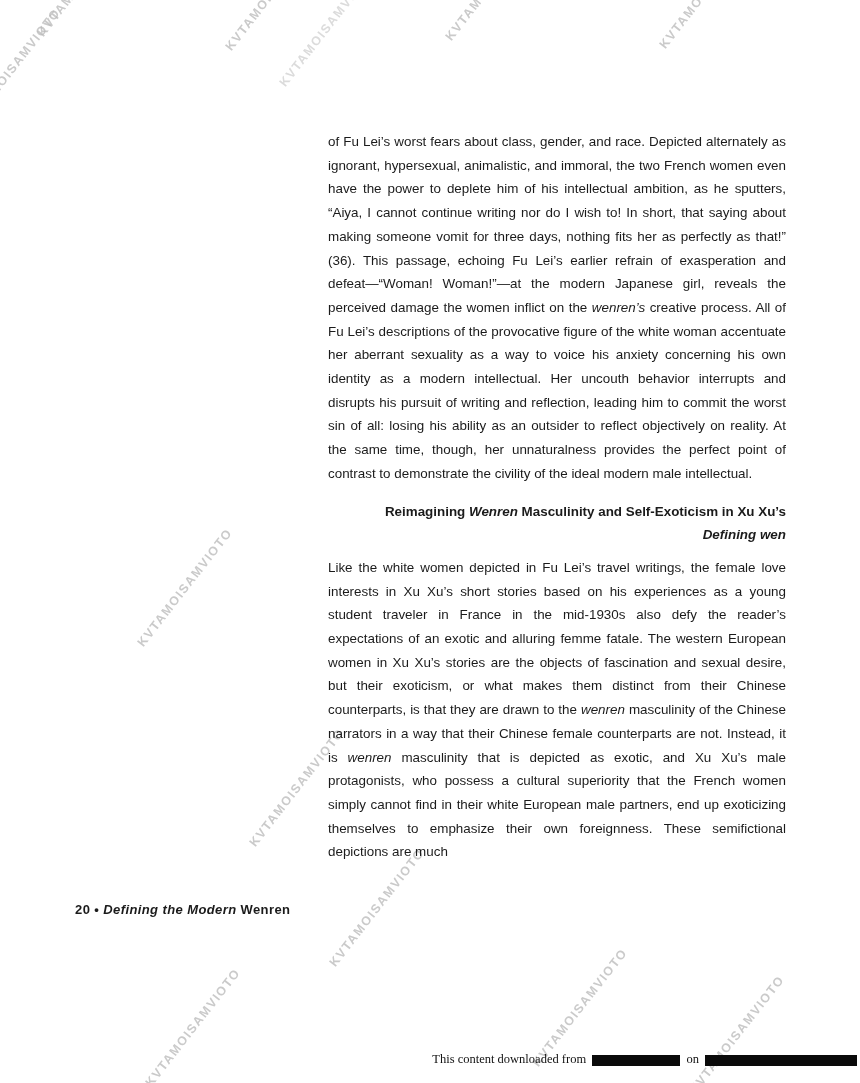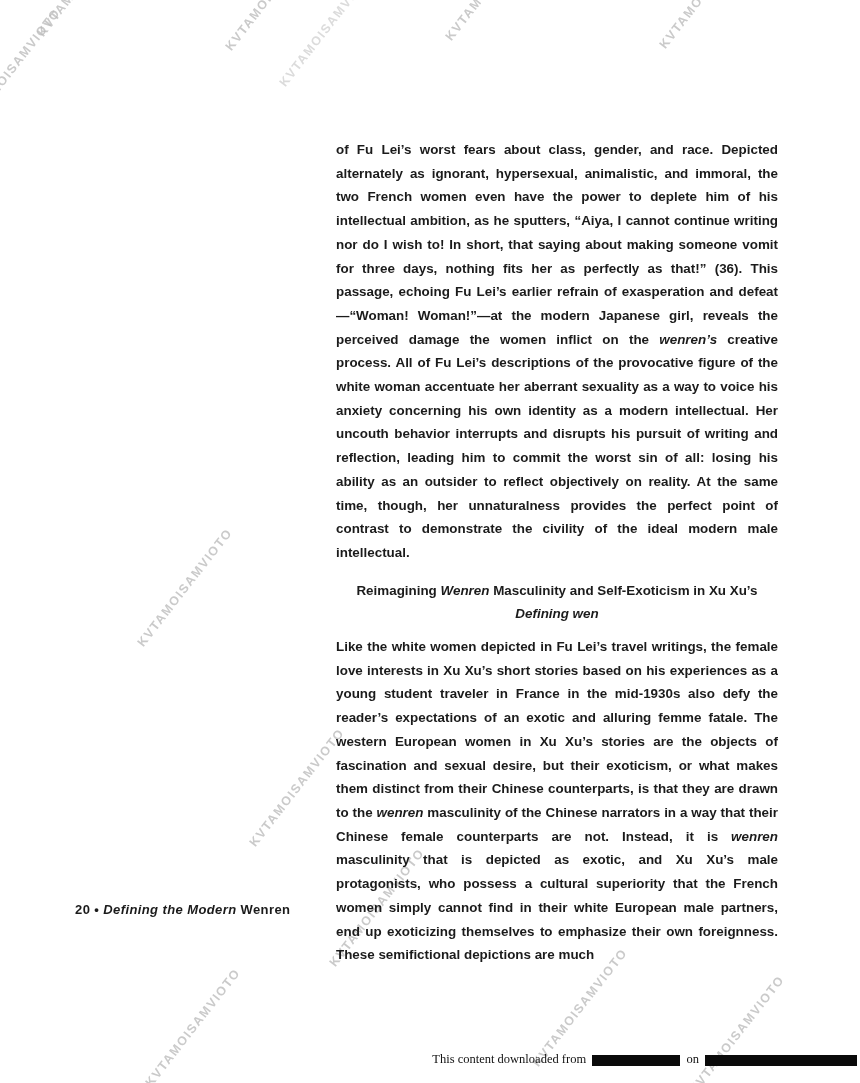--- a/index.html
+++ b/index.html
@@ -36,26 +36,26 @@
   .w10{left:148px;top:1078px;}
   .w11{left:535px;top:1058px;}
   .w12{left:692px;top:1085px;}
   
   .text-block{
     position:absolute;
     left:328px;top:130px;width:458px;
     font-size:13.4px;line-height:23.7px;
     text-align:justify;
   }
-  .text-block p{margin:8px;font-weight:bold;}
+  .text-block p{margin:0;}
   .text-block p em{font-style:italic;}
   h2.section-heading{
     margin:14px 0 9px 0;
     font-size:13.4px;line-height:23.7px;
-    font-weight:700;text-align:center;
+    font-weight:700;text-align:right;
   }
   h2.section-heading em{font-style:italic;}
   
   .running-footer{
     position:absolute;
     left:75px;top:902px;
     font-size:13px;font-weight:700;
     letter-spacing:0.4px;
     font-style:normal;
     text-align:center;

